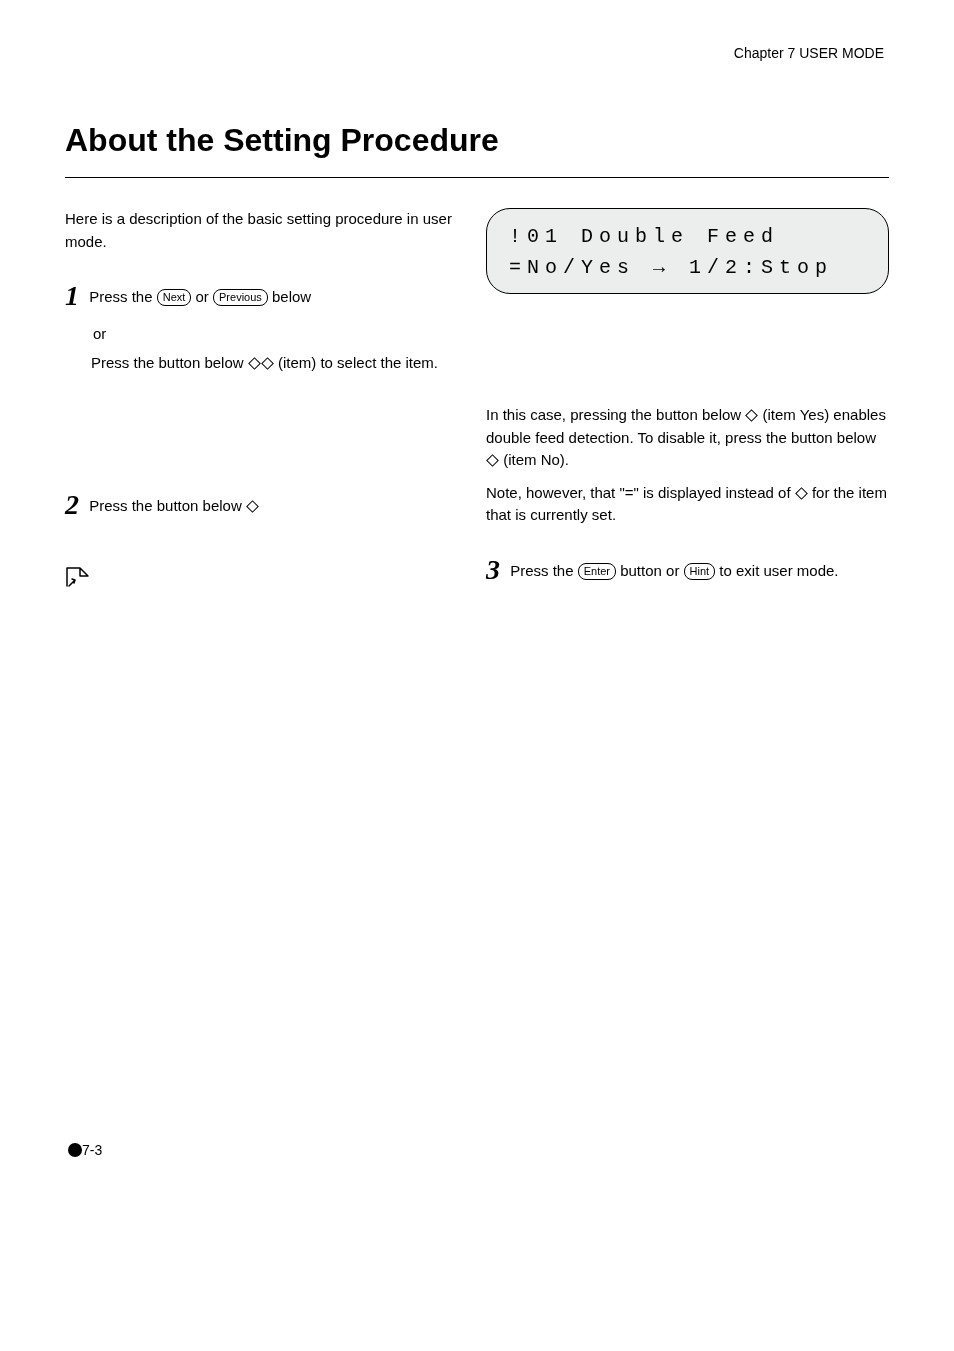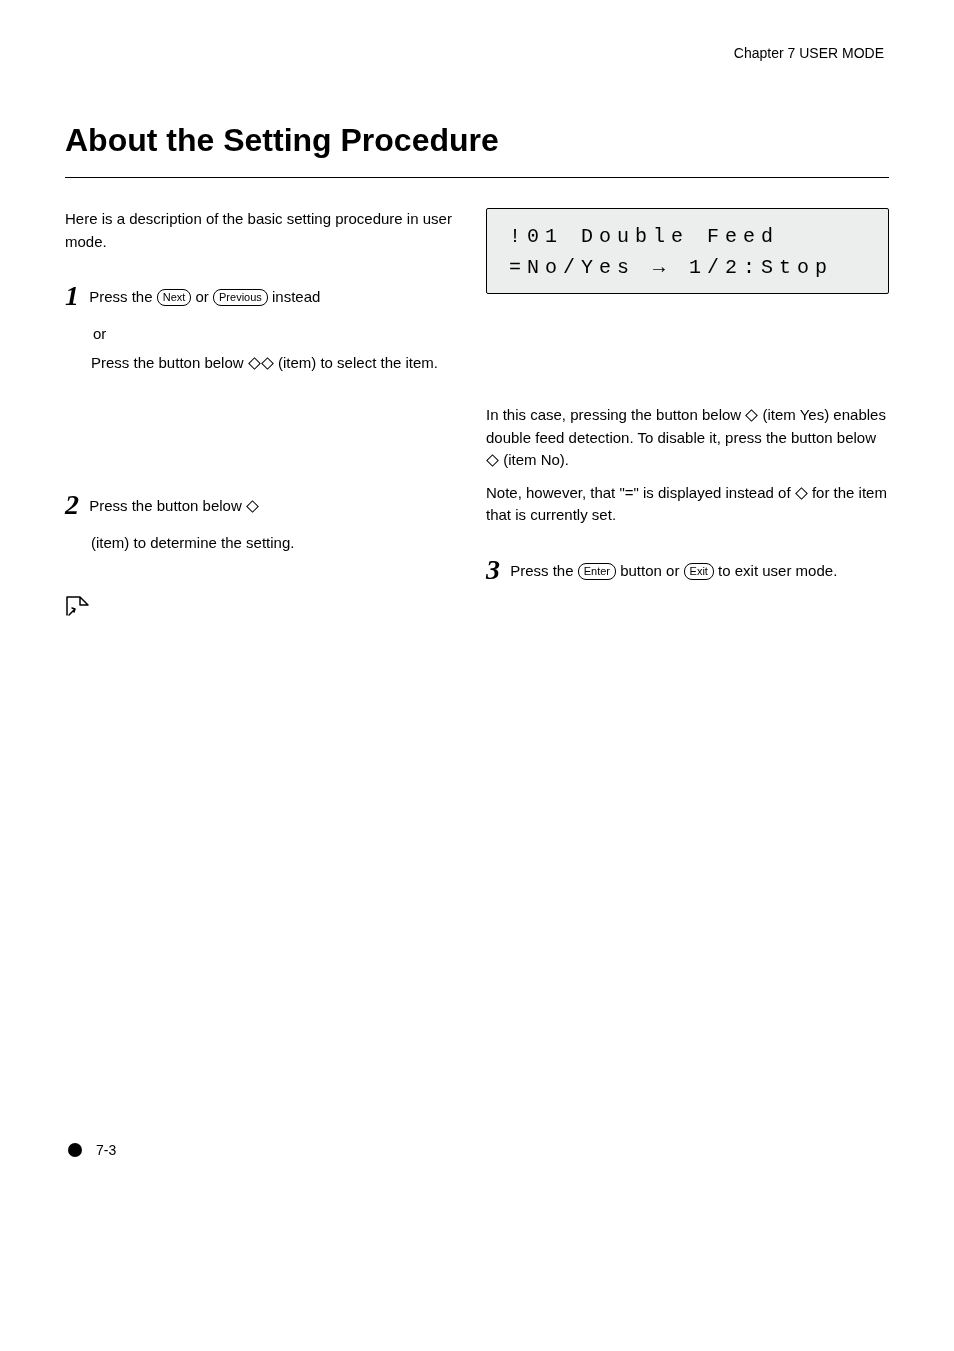--- a/index.html
+++ b/index.html
@@ -89,21 +89,21 @@
     top: 2px;
     left: 2px;
     width: 9px;
     height: 9px;
     border: 1.2px solid #000;
     transform: rotate(45deg);
     box-sizing: border-box;
   }
   .lcd {
     border: 1.2px solid #000;
-    border-radius: 2px;
+    border-radius: 24px;
     background: #eceded;
     padding: 12px 22px 10px 22px;
     font-family: "Courier New", Courier, monospace;
     font-size: 20px;
     letter-spacing: 6px;
     line-height: 1.55;
     margin-bottom: 18px;
     white-space: nowrap;
   }
   .indent-2 {
@@ -124,21 +124,20 @@
   }
   .hint-text {
     font-size: 15px;
   }
   .page-num {
     position: absolute;
     bottom: 75px;
     left: 68px;
     display: flex;
     align-items: center;
-    gap: 14px;
     font-size: 14px;
   }
   .dot {
     width: 14px;
     height: 14px;
     border-radius: 50%;
     background: #000;
   }
   .step-line {
     display: block;
@@ -158,38 +157,35 @@
     <div class="col">
       <p>Here is a description of the basic setting procedure in user mode.</p>
 
       <div class="step-block">
         <span class="step-line">
           <span class="step-num">1</span>
           <span>Press the </span>
           <span class="key">Next</span>
           <span> or </span>
           <span class="key">Previous</span>
-          <span> instead</span>
+          <span> below</span>
         </span>
         <span class="or">or</span>
         <span class="sub">
           <span>Press the button below </span>
           <span class="diamond"></span><span class="diamond"></span>
           <span> (item) to select the item.</span>
         </span>
       </div>
 
       <div class="step-block" style="margin-top:110px;">
         <span class="step-line">
           <span class="step-num">2</span>
           <span>Press the button below </span>
           <span class="diamond"></span>
-        </span>
-        <span class="sub">
-          <span> (item) to determine the setting.</span>
         </span>
       </div>
 
       <div class="hint-block">
         <div class="hint-icon">
           <svg width="26" height="22" viewBox="0 0 26 22">
             <path d="M2 20 L2 2 L15 2 L23 10 M15 2 L15 10 L23 10 M4 20 L10 14 M10 14 L7 13 M10 14 L9 17" stroke="#000" stroke-width="1.5" fill="none" stroke-linecap="round" stroke-linejoin="round"></path>
           </svg>
         </div>
         <div>
@@ -216,21 +212,21 @@
         <span class="diamond"></span>
         <span> for the item that is currently set.</span>
       </p>
 
       <div class="step-block" style="margin-top:22px;">
         <span class="step-line">
           <span class="step-num">3</span>
           <span>Press the </span>
           <span class="key">Enter</span>
           <span> button or </span>
-          <span class="key">Exit</span>
+          <span class="key">Hint</span>
           <span> to exit user mode.</span>
         </span>
       </div>
     </div>
 
   </div>
 
   <div class="page-num">
     <span class="dot"></span>
     <span>7-3</span>

